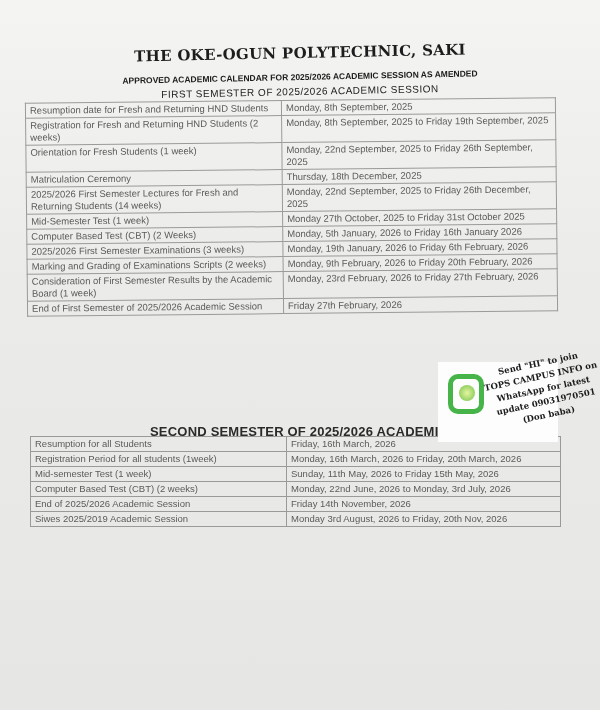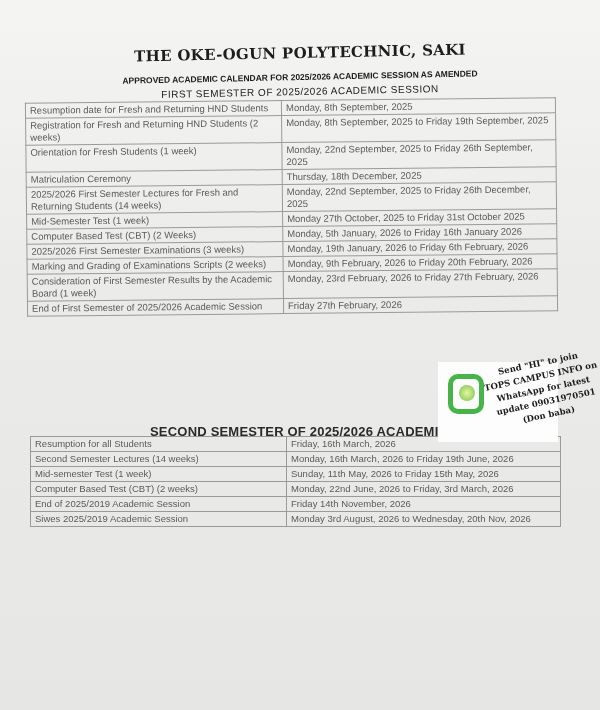--- a/index.html
+++ b/index.html
@@ -117,38 +117,38 @@
 
   <div class="sem2">SECOND SEMESTER OF 2025/2026 ACADEMIC SESSION</div>
 
   <table class="cal second">
     <tbody>
       <tr>
           <td class="ev">Resumption for all Students</td>
           <td class="dt">Friday, 16th March, 2026</td>
         </tr>
       <tr>
-          <td class="ev">Second Semester Lectures (14 weeks)</td>
-          <td class="dt">Monday, 16th March, 2026 to Friday 19th June, 2026</td>
+          <td class="ev">Registration Period for all students (1week)</td>
+          <td class="dt">Monday, 16th March, 2026 to Friday, 20th March, 2026</td>
         </tr>
       <tr>
           <td class="ev">Mid-semester Test (1 week)</td>
           <td class="dt">Sunday, 11th May, 2026 to Friday 15th May, 2026</td>
         </tr>
       <tr>
           <td class="ev">Computer Based Test (CBT) (2 weeks)</td>
-          <td class="dt">Monday, 22nd June, 2026 to Friday, 3rd March, 2026</td>
+          <td class="dt">Monday, 22nd June, 2026 to Monday, 3rd July, 2026</td>
         </tr>
       <tr>
-          <td class="ev">End of 2025/2019 Academic Session</td>
+          <td class="ev">End of 2025/2026 Academic Session</td>
           <td class="dt">Friday 14th November, 2026</td>
         </tr>
       <tr>
           <td class="ev">Siwes 2025/2019 Academic Session</td>
-          <td class="dt">Monday 3rd August, 2026 to Wednesday, 20th Nov, 2026</td>
+          <td class="dt">Monday 3rd August, 2026 to Friday, 20th Nov, 2026</td>
         </tr>
     </tbody>
   </table>
 
   <div class="ad">
     <div class="ad-logo"></div>
     <div class="ad-text">
       <div>Send "HI" to join</div>
       <div>TOPS CAMPUS INFO on</div>
       <div>WhatsApp for latest</div>

